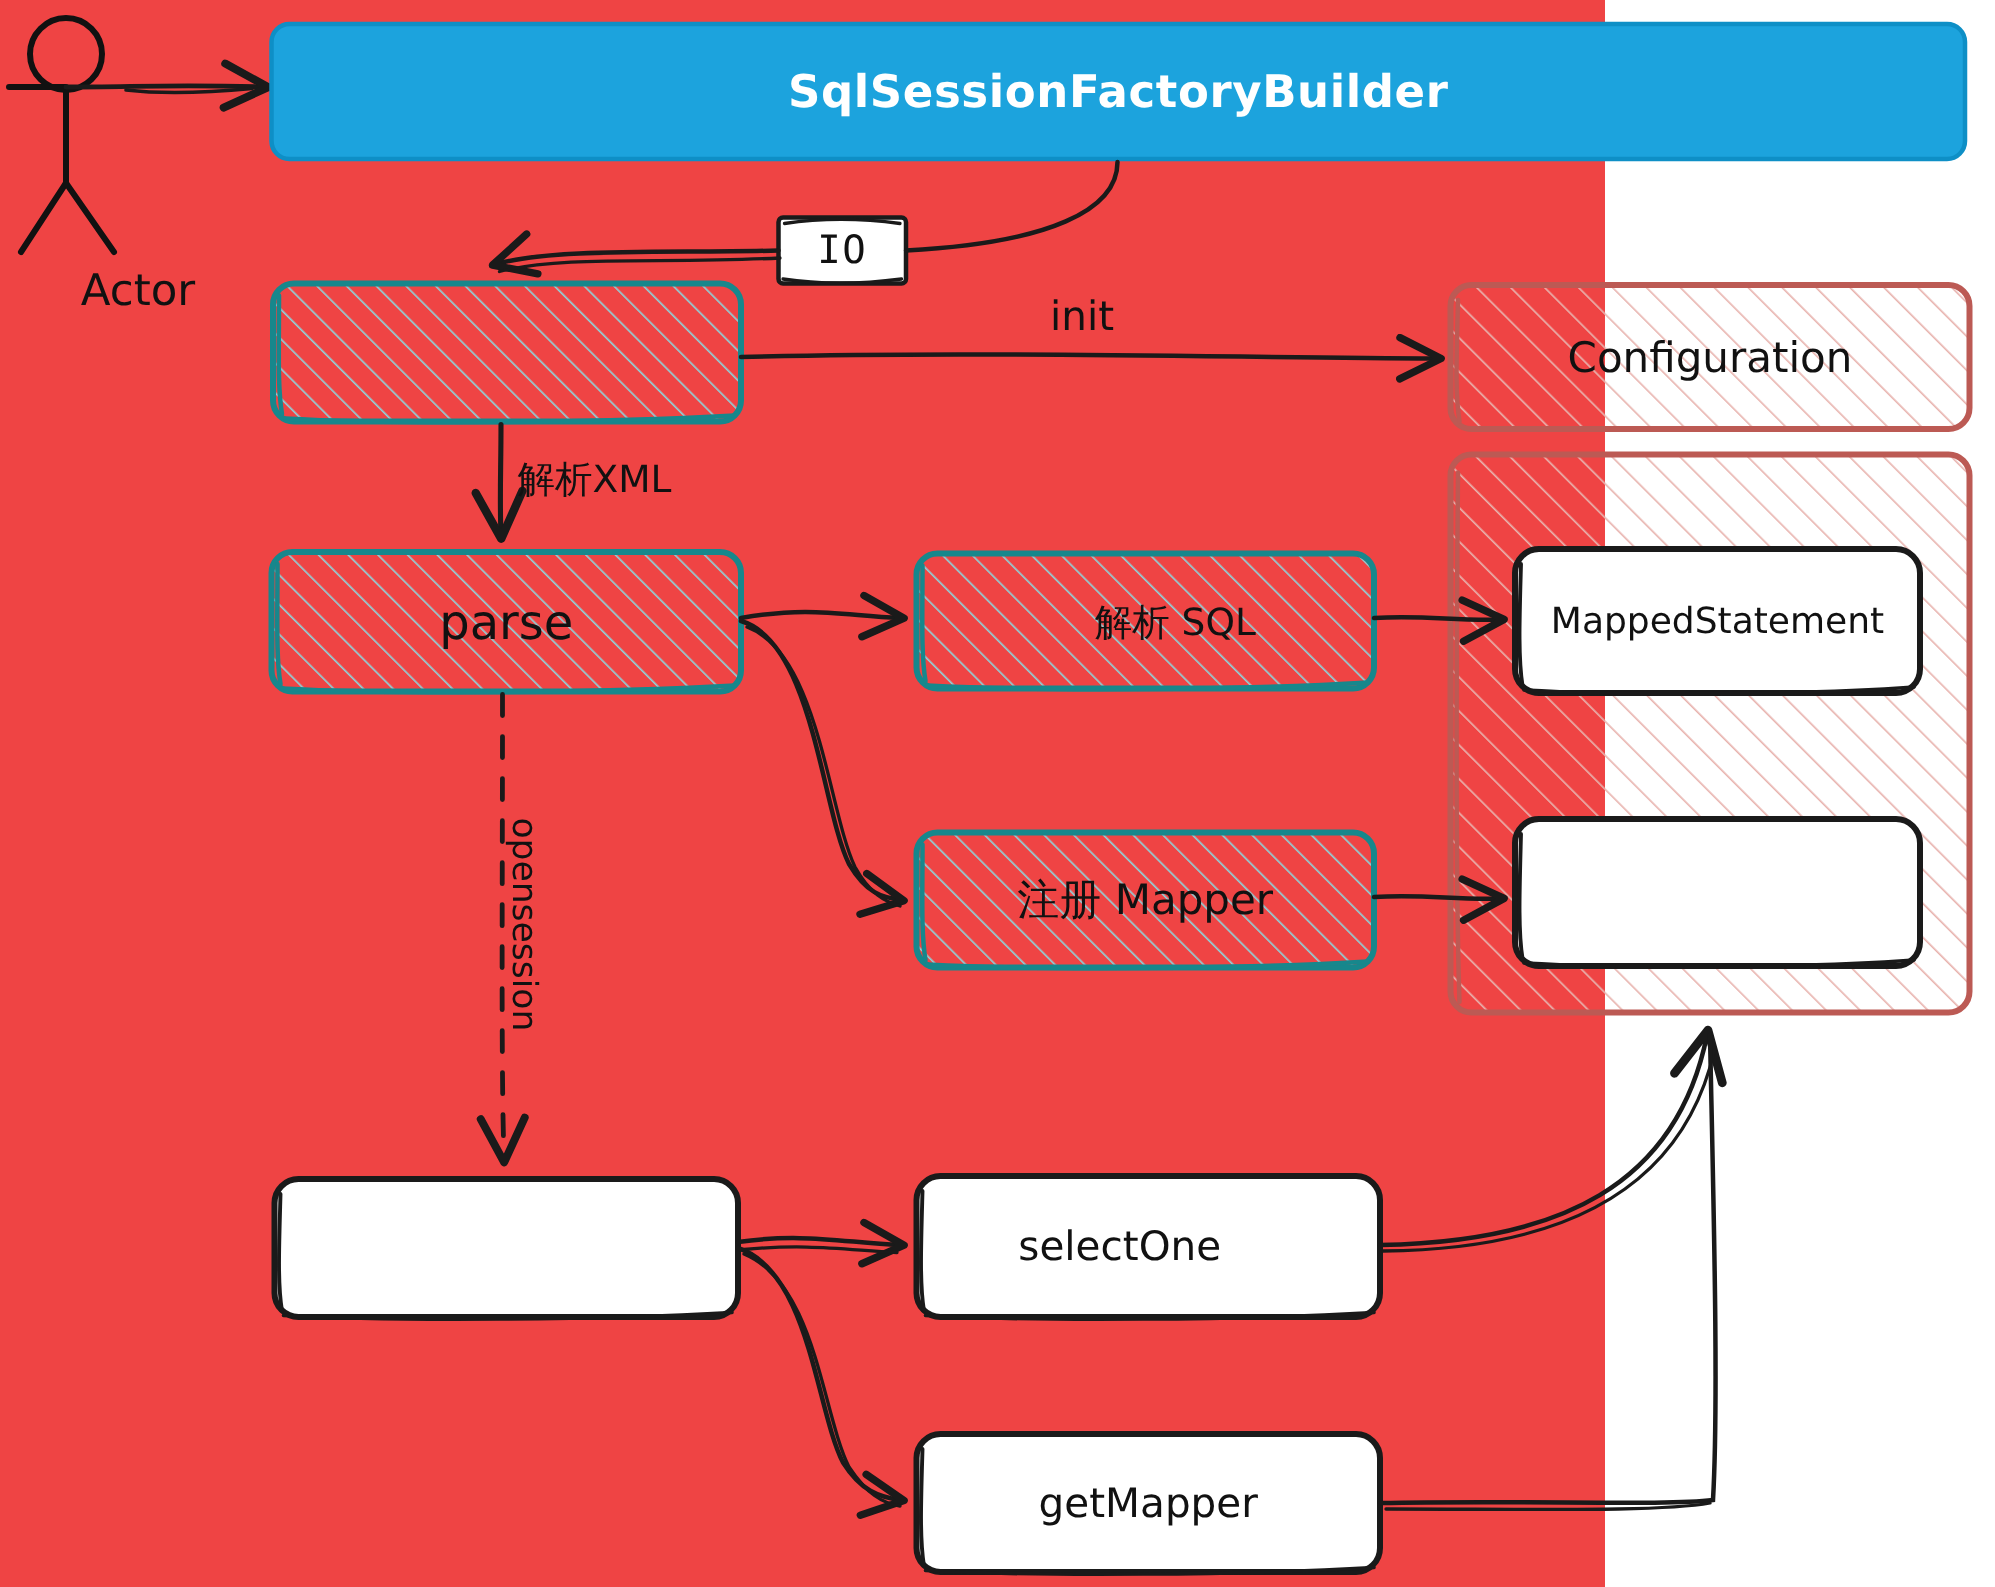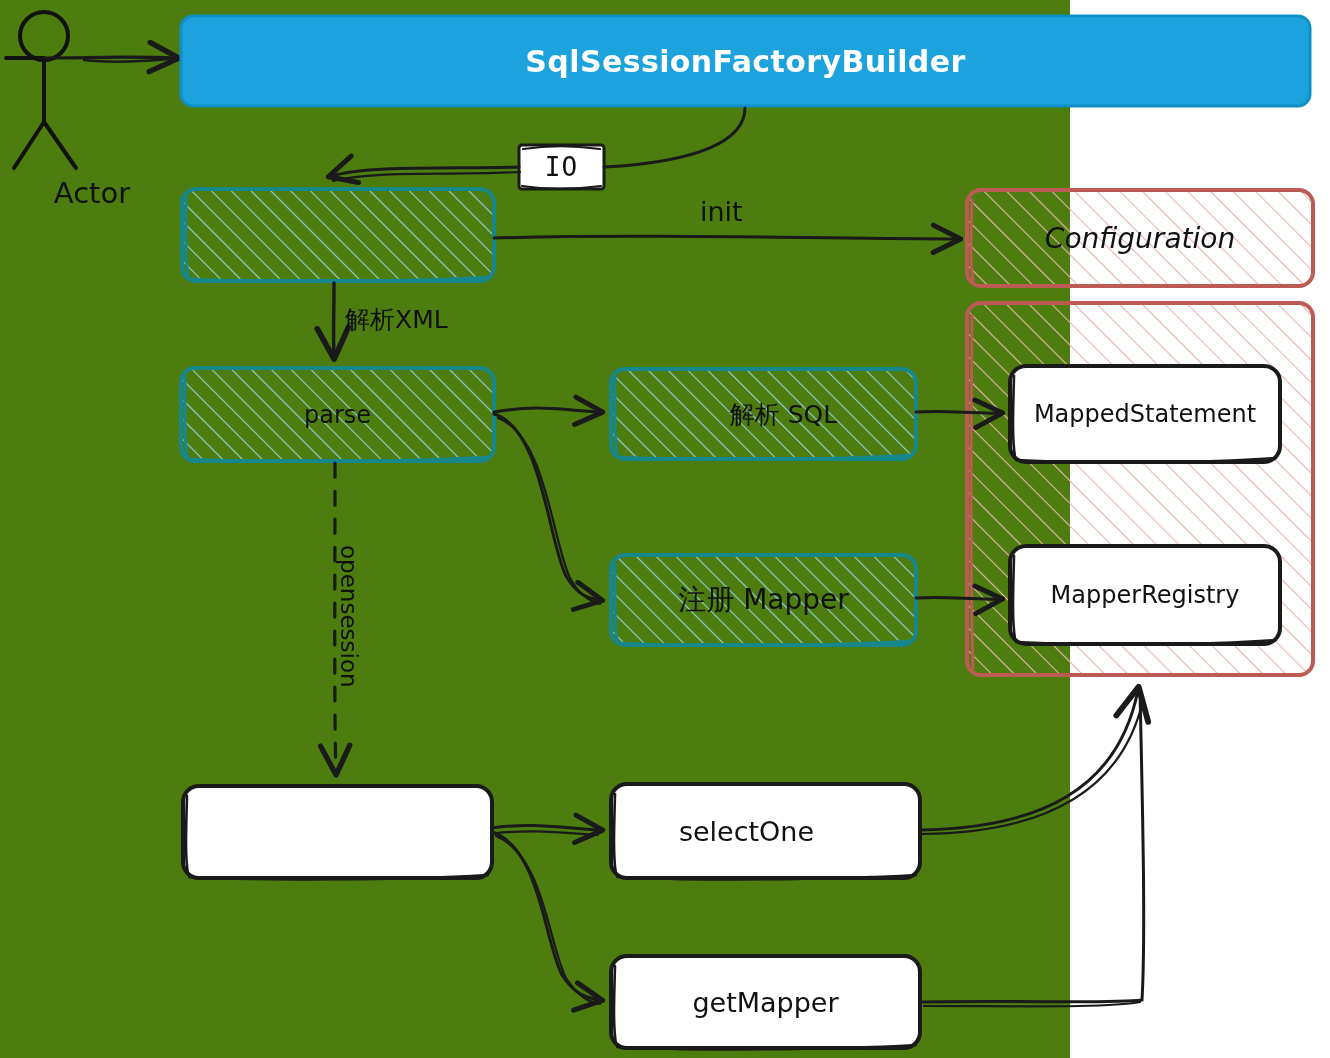--- a/index.html
+++ b/index.html
@@ -1,21 +1,21 @@
 <!DOCTYPE html>
 <html><head>
 <meta charset="utf-8">
 <style>
   html,body{margin:0;padding:0;background:#ffffff;}
   body{
     width:1330px;height:1058px;
     font-family:"DejaVu Sans", sans-serif;
     overflow:hidden;
   }
-  #stage{position:relative;width:1070px;height:1058px;background:#4d7c0f;}
+  #stage{position:relative;width:1070px;height:1058px;background:#ef4444;}
   svg#canvas{position:absolute;left:0;top:0;width:1330px;height:1058px;}
 
   .node-label{
     position:absolute;
     display:flex;align-items:center;justify-content:center;
     text-align:center;
     font-family:"DejaVu Sans", sans-serif;
     color:#111;
     pointer-events:none;
     white-space:nowrap;
@@ -194,35 +194,34 @@
 
   </svg>
 
   <div class="node-label lbl-white" style="left:181px;top:16px;width:1129px;height:90px;font-size:30px;font-weight:700;letter-spacing:.4px;">SqlSessionFactoryBuilder</div>
 
   <div class="node-label mono" style="left:519px;top:145px;width:85px;height:44px;font-size:26px;letter-spacing:1px;">IO</div>
 
   <div class="node-label" style="left:0px;top:172px;width:120px;height:42px;font-size:29px;padding-left:32px;">Actor</div>
 
 
-  <div class="node-label" style="left:967px;top:190px;width:346px;height:96px;font-size:28px;font-style:italic;">Configuration</div>
+  <div class="node-label" style="left:967px;top:190px;width:346px;height:96px;font-size:28px;">Configuration</div>
 
   <div class="edge-label" style="left:700px;top:196px;font-size:27px;">init</div>
 
   <div class="edge-label" style="left:345px;top:303px;font-size:25px;">解析XML</div>
 
-  <div class="node-label" style="left:181px;top:368px;width:313px;height:93px;font-size:24px;">parse</div>
+  <div class="node-label" style="left:181px;top:368px;width:313px;height:93px;font-size:32px;">parse</div>
 
   <div class="node-label" style="left:631px;top:369px;width:305px;height:90px;font-size:25px;">解析 SQL</div>
 
   <div class="node-label" style="left:611px;top:555px;width:305px;height:90px;font-size:28px;">注册 Mapper</div>
 
   <div class="node-label" style="left:1010px;top:366px;width:270px;height:96px;font-size:24px;">MappedStatement</div>
 
-  <div class="node-label" style="left:1010px;top:546px;width:270px;height:98px;font-size:24px;">MapperRegistry</div>
 
   <div class="edge-label rot90" style="left:362px;top:545px;font-size:23px;">opensession</div>
 
 
   <div class="node-label" style="left:592px;top:784px;width:309px;height:94px;font-size:27px;">selectOne</div>
 
   <div class="node-label" style="left:611px;top:956px;width:309px;height:92px;font-size:27px;text-align:center;">getMapper</div>
 
 </div>
 

